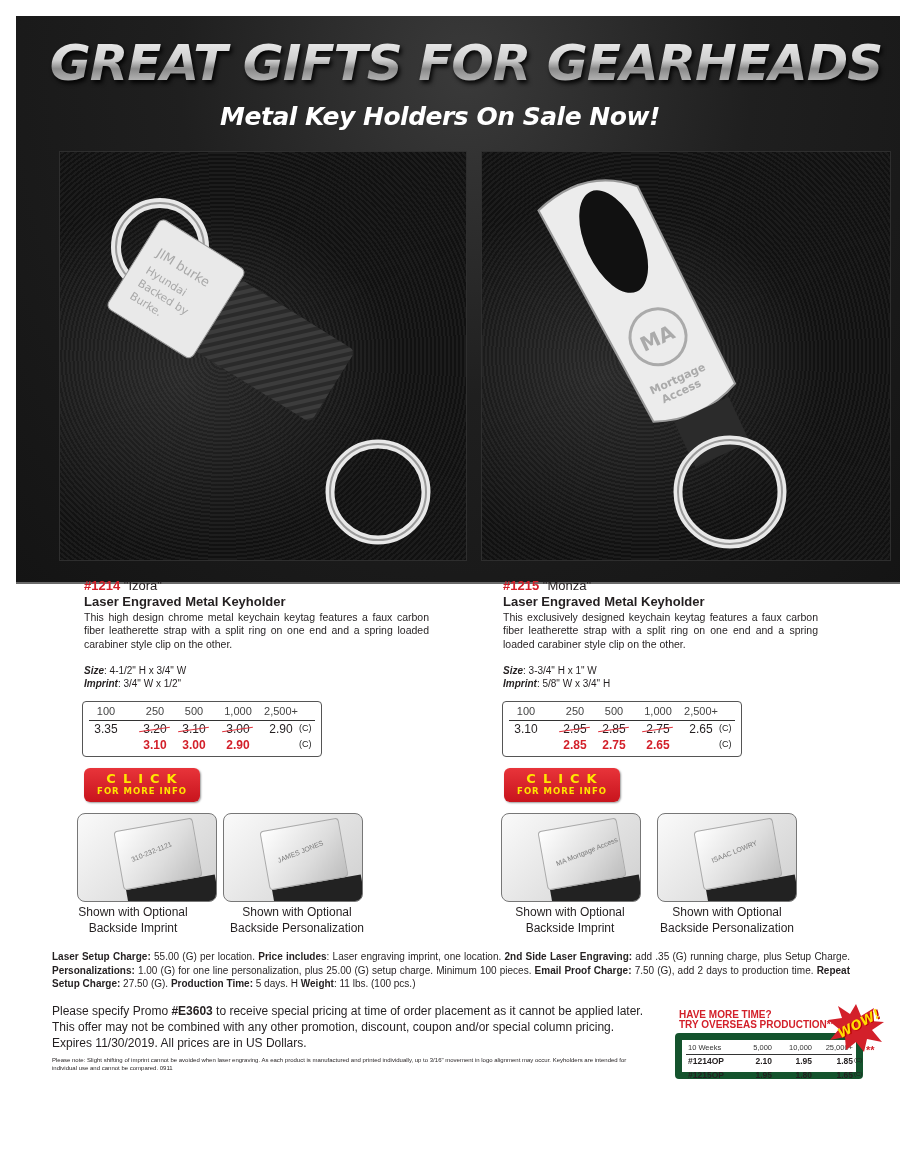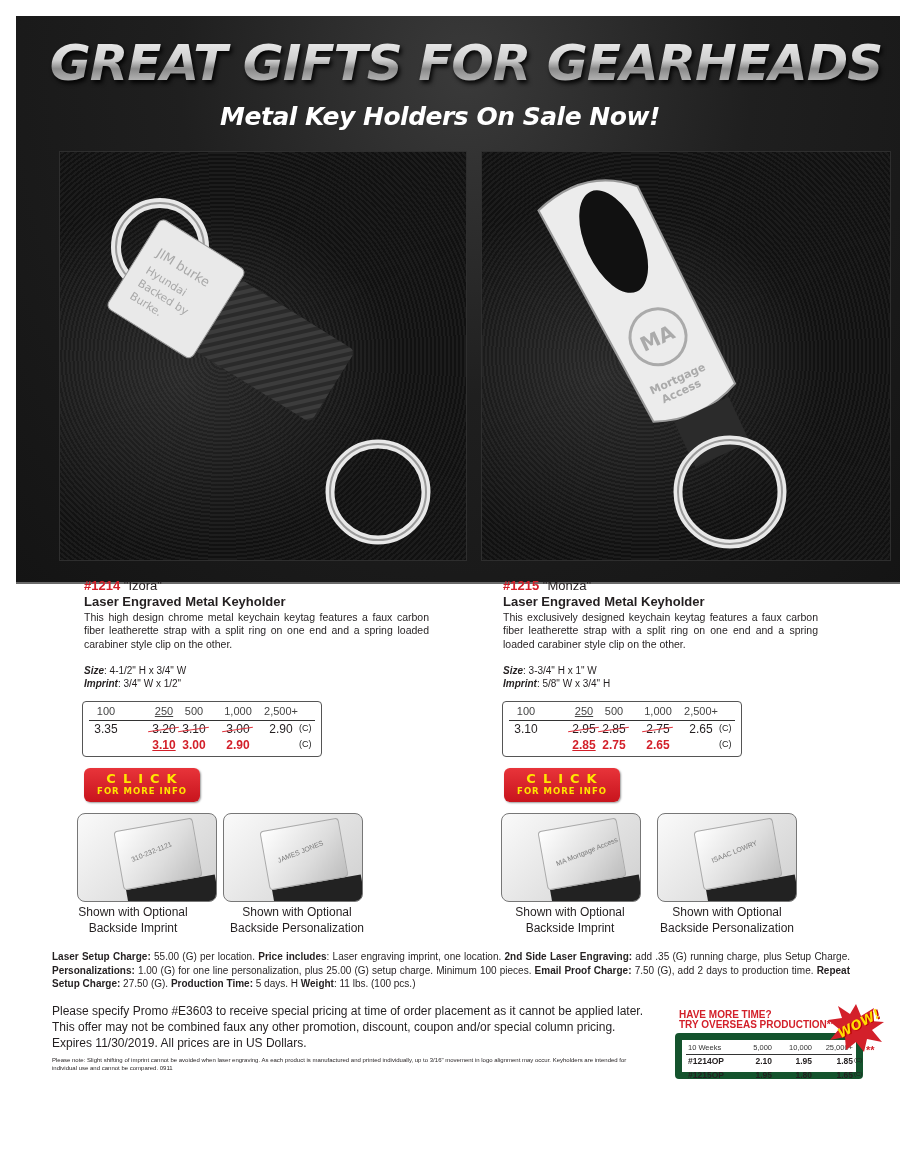--- a/index.html
+++ b/index.html
@@ -39,21 +39,21 @@
 
   .ptable { position: absolute; top: 701px; width: 240px; height: 56px; border: 1.5px solid #555; border-radius: 4px; font-size: 11px; }
   .ptable.t1 { left: 82px; }
   .ptable.t2 { left: 502px; }
   .ptable .row { position: absolute; left: 0; width: 100%; height: 15px; }
   .ptable .hdr { top: 3px; color: #444; }
   .ptable .rule { position: absolute; top: 18px; left: 6px; right: 6px; border-top: 1px solid #333; }
   .ptable .r1 { top: 20px; font-size: 12px; }
   .ptable .r2 { top: 36px; font-size: 12px; color: #d3202a; font-weight: bold; }
   .ptable .cell { position: absolute; text-align: center; width: 42px; }
-  .ptable .c0 { left: 2px; } .ptable .c1 { left: 60px; text-decoration: underline; } .ptable .c2 { left: 90px; } .ptable .c3 { left: 134px; } .ptable .c4 { left: 177px; }
+  .ptable .c0 { left: 2px; } .ptable .c1 { left: 51px; } .ptable .c2 { left: 90px; } .ptable .c3 { left: 134px; } .ptable .c4 { left: 177px; }
   .ptable .code { position: absolute; left: 216px; font-size: 9px; color: #222; font-weight: normal; top: 1px; }
   .strike { position: relative; display: inline-block; }
   .strike::after { content: ""; position: absolute; left: -4px; right: -4px; top: 7px; border-top: 1.5px solid #e0303a; transform: rotate(-8deg); }
 
   .click-btn { position: absolute; top: 768px; width: 116px; height: 34px; border-radius: 6px;
     background: linear-gradient(180deg, #e8343a 0%, #c8141d 100%); box-shadow: 1px 1px 2px rgba(0,0,0,.4);
     text-align: center; color: #ffe600; font-family: "DejaVu Sans", sans-serif; font-weight: bold; cursor: pointer; }
   .click-btn.b1 { left: 84px; } .click-btn.b2 { left: 504px; }
   .click-btn .big { display: block; font-size: 13px; letter-spacing: 7px; line-height: 15px; margin-top: 3px; padding-left: 6px; }
   .click-btn .small { display: block; font-size: 8.5px; letter-spacing: 1px; line-height: 11px; }
@@ -63,21 +63,21 @@
   .thumb .tag { position: absolute; left: 40px; top: 10px; width: 80px; height: 60px; border-radius: 4px;
     background: linear-gradient(135deg, #ffffff 0%, #dcdcdc 60%, #bdbdbd 100%); transform: rotate(-10deg); border: 1px solid #aaa; }
   .thumb .strap { position: absolute; left: 50px; top: 68px; width: 90px; height: 30px; background: #222; transform: rotate(-10deg); }
   .thumb .engr { position: absolute; left: 52px; top: 34px; font-size: 7px; color: #7a7a7a; transform: rotate(-22deg); white-space: nowrap; }
   .caption { position: absolute; top: 904px; width: 150px; text-align: center; font-size: 12px; line-height: 16px; }
 
   .terms { position: absolute; left: 52px; top: 950px; width: 798px; font-size: 10px; line-height: 13.5px; text-align: justify; }
   .terms b { font-weight: bold; }
 
   .promo { position: absolute; left: 52px; top: 1003px; width: 600px; font-size: 12px; line-height: 16px; }
-  .promo b { font-weight: normal; }
+  .promo b { font-weight: bold; }
   .fine { position: absolute; left: 52px; top: 1056px; width: 580px; font-size: 6px; line-height: 8px; }
 
   .op-head { position: absolute; left: 679px; top: 1010px; color: #d3202a; font-weight: bold; font-size: 10px; line-height: 10px; }
   .op-table { position: absolute; left: 675px; top: 1033px; width: 188px; height: 46px; border: 7px solid #14532d; border-radius: 4px; font-size: 8.5px; }
   .op-table .orow { position: absolute; left: 0; width: 100%; height: 12px; }
   .op-table .o0 { top: 3px; font-size: 7.5px; color: #333; }
   .op-table .orule { position: absolute; top: 14px; left: 4px; right: 4px; border-top: 1px solid #333; }
   .op-table .o1 { top: 16px; font-weight: bold; }
   .op-table .o2 { top: 30px; font-weight: bold; }
   .op-table .oc { position: absolute; }
@@ -260,21 +260,21 @@
   <div>Shown with Optional</div>
   <div>Backside Personalization</div>
 </div>
 
 <div class="terms">
   <b>Laser Setup Charge:</b><span> 55.00 (G) per location. </span><b>Price includes</b><span>: Laser engraving imprint, one location. </span><b>2nd Side Laser Engraving:</b><span> add .35 (G) running charge, plus Setup Charge. </span><b>Personalizations:</b><span> 1.00 (G) for one line personalization, plus 25.00 (G) setup charge. Minimum 100 pieces. </span><b>Email Proof Charge:</b><span> 7.50 (G), add 2 days to production time. </span><b>Repeat Setup Charge:</b><span> 27.50 (G). </span><b>Production Time:</b><span> 5 days. H   </span><b>Weight</b><span>: 11 lbs. (100 pcs.)</span>
 </div>
 
 <div class="promo">
   <div><span>Please specify Promo </span><b>#E3603</b><span> to receive special pricing at time of order placement as it cannot be applied later.</span></div>
-  <div>This offer may not be combined faux any other promotion, discount, coupon and/or special column pricing.</div>
+  <div>This offer may not be combined with any other promotion, discount, coupon and/or special column pricing.</div>
   <div>Expires 11/30/2019. All prices are in US Dollars.</div>
 </div>
 <div class="fine">Please note: Slight shifting of imprint cannot be avoided when laser engraving. As each product is manufactured and printed individually, up to 3/16" movement in logo alignment may occur. Keyholders are intended for individual use and cannot be compared. 0911</div>
 
 <div class="op-head">
   <div>HAVE MORE TIME?</div>
   <div>TRY OVERSEAS PRODUCTION**</div>
 </div>
 <div class="op-table">
   <div class="orow o0">

